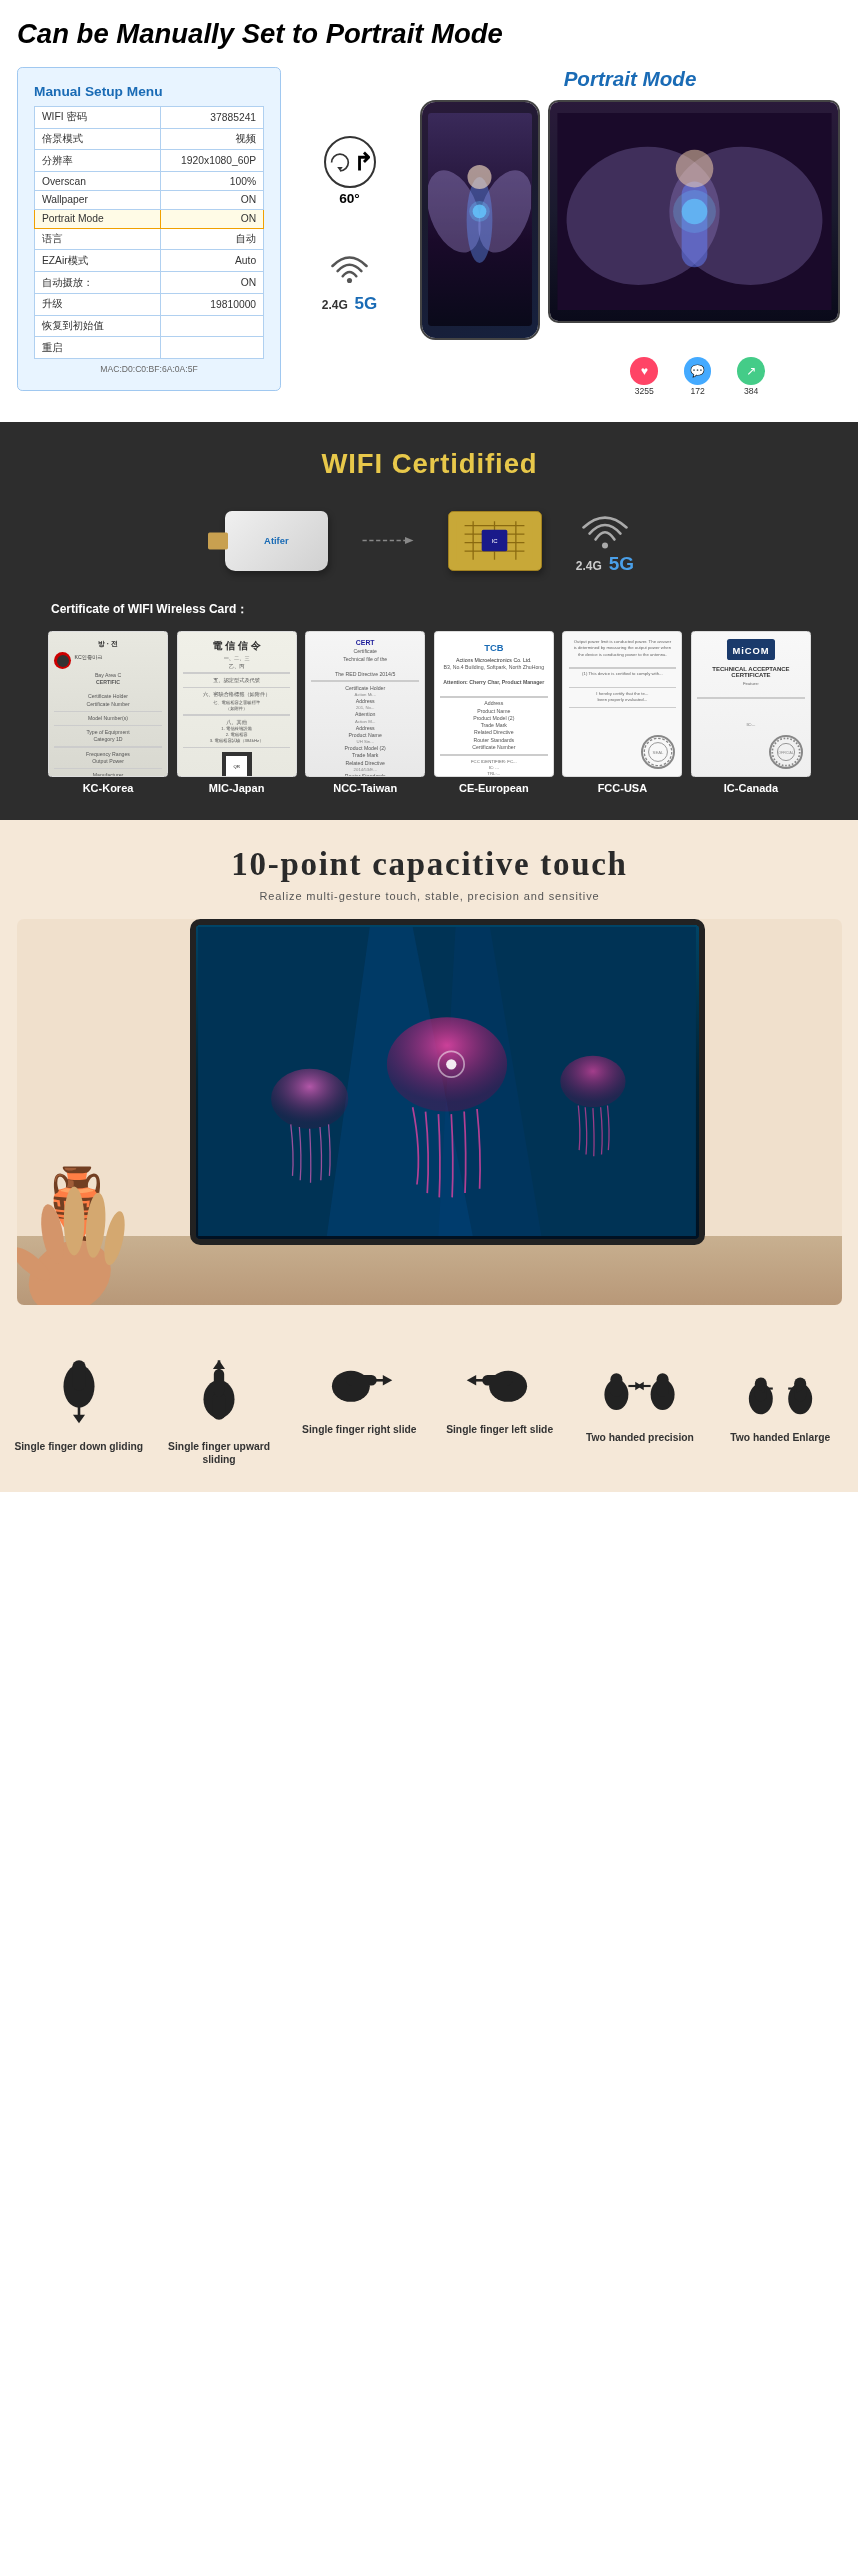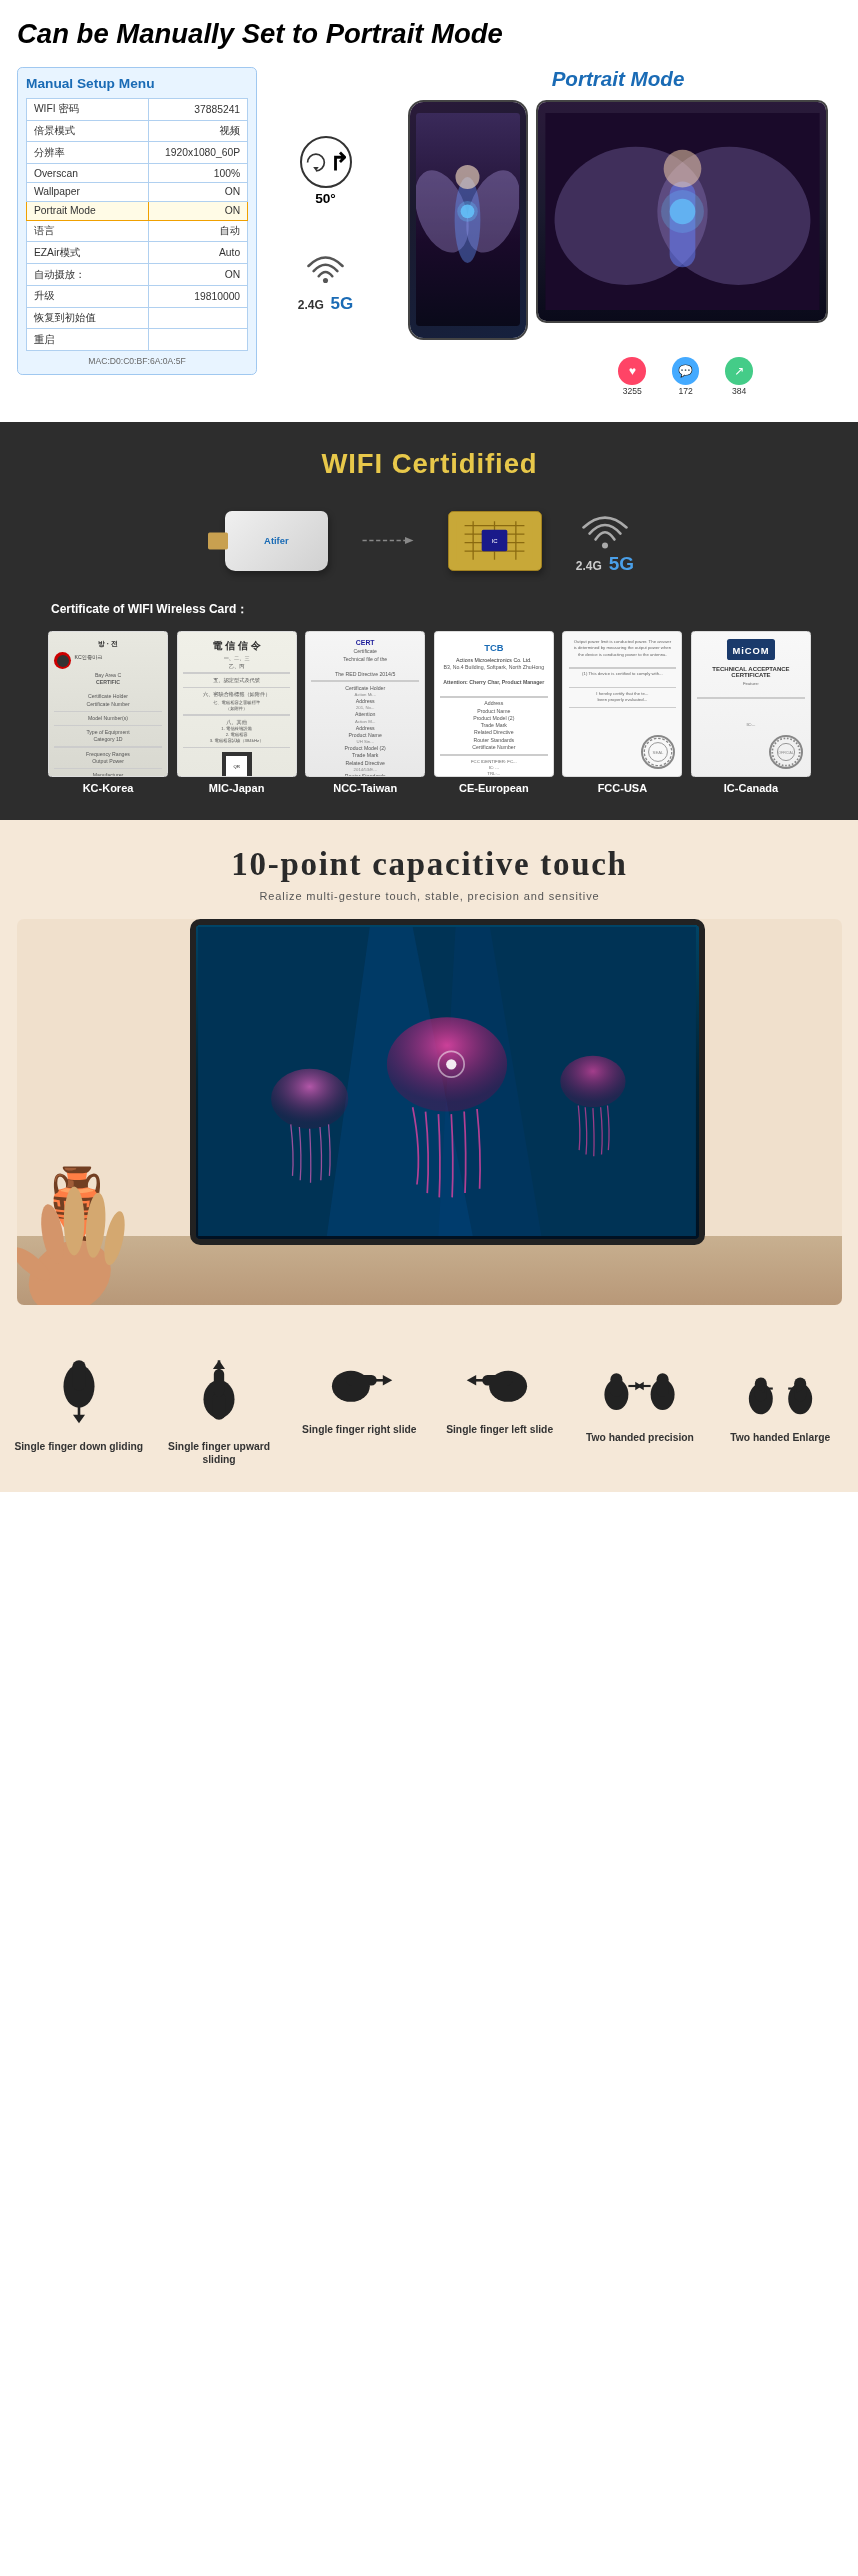--- a/index.html
+++ b/index.html
@@ -25,22 +25,22 @@
     }
     .portrait-content {
       display: flex;
       gap: 17px;
       align-items: flex-start;
     }
     .menu-box {
       background: #e8f4ff;
       border: 1.7px solid #a0c8f0;
       border-radius: 5.2px;
-      padding: 8px;
-      width: 240px;
+      padding: 16px;
+      width: 264px;
       flex-shrink: 0;
     }
     .menu-box h3 {
       font-size: 13.7px;
       font-weight: bold;
       color: #1a6bb5;
       margin-bottom: 6.9px;
     }
     .menu-table {
       width: 100%;
@@ -522,21 +522,21 @@
     </div>
 
     <div style="display:flex; flex-direction:column; align-items:center; justify-content:center; width:103px; flex-shrink:0; margin-top:52px; gap:26px;">
       <div class="rotation-arrow">
         <div class="arrow-circle">
           <svg width="43" height="43" viewBox="0 0 50 50">
             <path d="M 10 25 A 15 15 0 1 1 25 40" fill="none" stroke="#333" stroke-width="3"></path>
             <polygon points="25,40 20,33 30,33" fill="#333"></polygon>
           </svg>
         </div>
-        <div class="degree-label">50°</div>
+        <div class="degree-label">60°</div>
       </div>
 
       <div class="wifi-badge">
         <div style="font-size:27.5px; color:#333;">
           <svg width="43" height="34" viewBox="0 0 50 40">
             <path d="M5 20 Q25 0 45 20" fill="none" stroke="#555" stroke-width="3" stroke-linecap="round"></path>
             <path d="M11 26 Q25 11 39 26" fill="none" stroke="#555" stroke-width="3" stroke-linecap="round"></path>
             <path d="M17 32 Q25 22 33 32" fill="none" stroke="#555" stroke-width="3" stroke-linecap="round"></path>
             <circle cx="25" cy="37" r="3" fill="#555"></circle>
           </svg>

